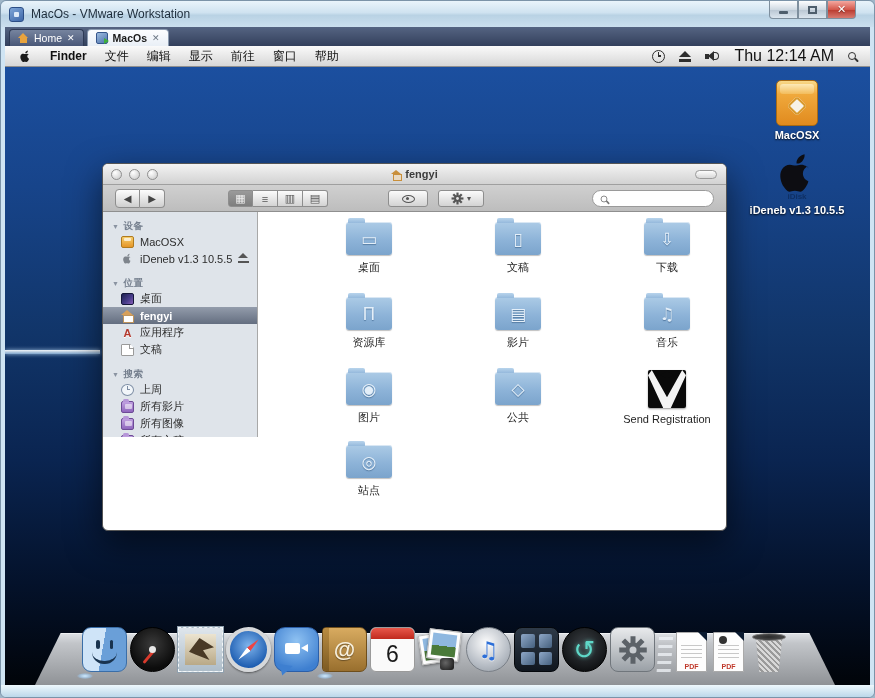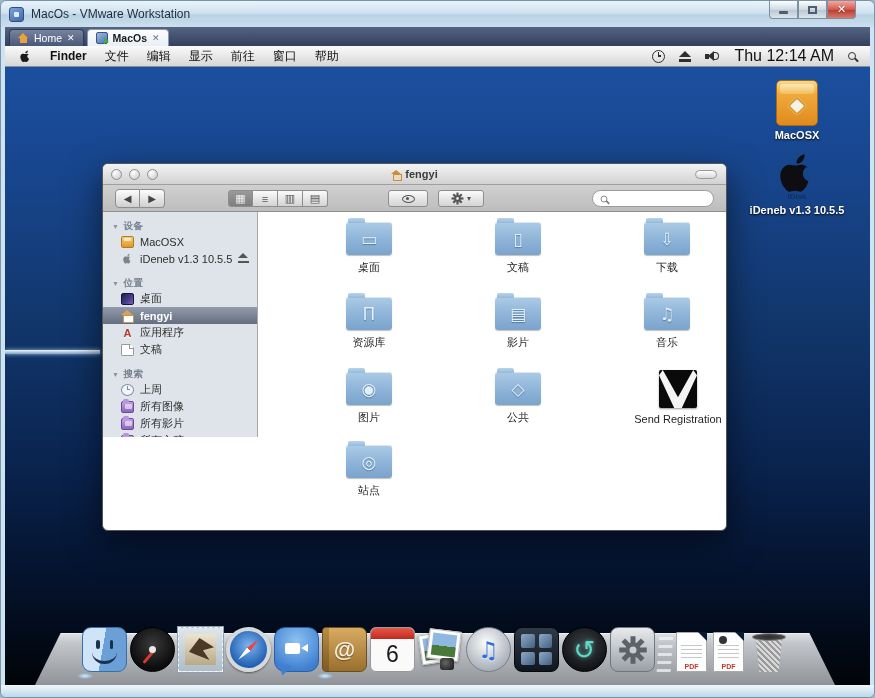--- a/index.html
+++ b/index.html
@@ -438,25 +438,25 @@
             <div class="sb-header">
                 <span class="sb-tri">▼</span>
                 <span>搜索</span>
               </div>
             <div class="sb-item">
                 <span class="mi mi-clock"></span>
                 <span>上周</span>
               </div>
             <div class="sb-item">
                 <span class="mi mi-pfolder"></span>
+                <span>所有影片</span>
+              </div>
+            <div class="sb-item">
+                <span class="mi mi-pfolder"></span>
                 <span>所有图像</span>
-              </div>
-            <div class="sb-item">
-                <span class="mi mi-pfolder"></span>
-                <span>所有影片</span>
               </div>
             <div class="sb-item">
                 <span class="mi mi-pfolder"></span>
                 <span>所有文稿</span>
               </div>
           </div>
 
           <div class="fw-main">
             <div class="fcell" style="left:13px; top:10px;">
               <div class="folder">
@@ -499,21 +499,21 @@
                   <span class="fglyph">◉</span>
                 </div>
               <div class="flabel">图片</div>
             </div>
             <div class="fcell" style="left:162px; top:160px;">
               <div class="folder">
                   <span class="fglyph">◇</span>
                 </div>
               <div class="flabel">公共</div>
             </div>
-            <div class="fcell" style="left:322px; top:158px;">
+            <div class="fcell" style="left:311px; top:158px;">
               <div class="tux">
                   <span class="shirt"></span>
                   <span class="bow"></span>
                 </div>
               <div class="flabel">Send Registration</div>
             </div>
             <div class="fcell" style="left:13px; top:233px;">
               <div class="folder">
                   <span class="fglyph">◎</span>
                 </div>

